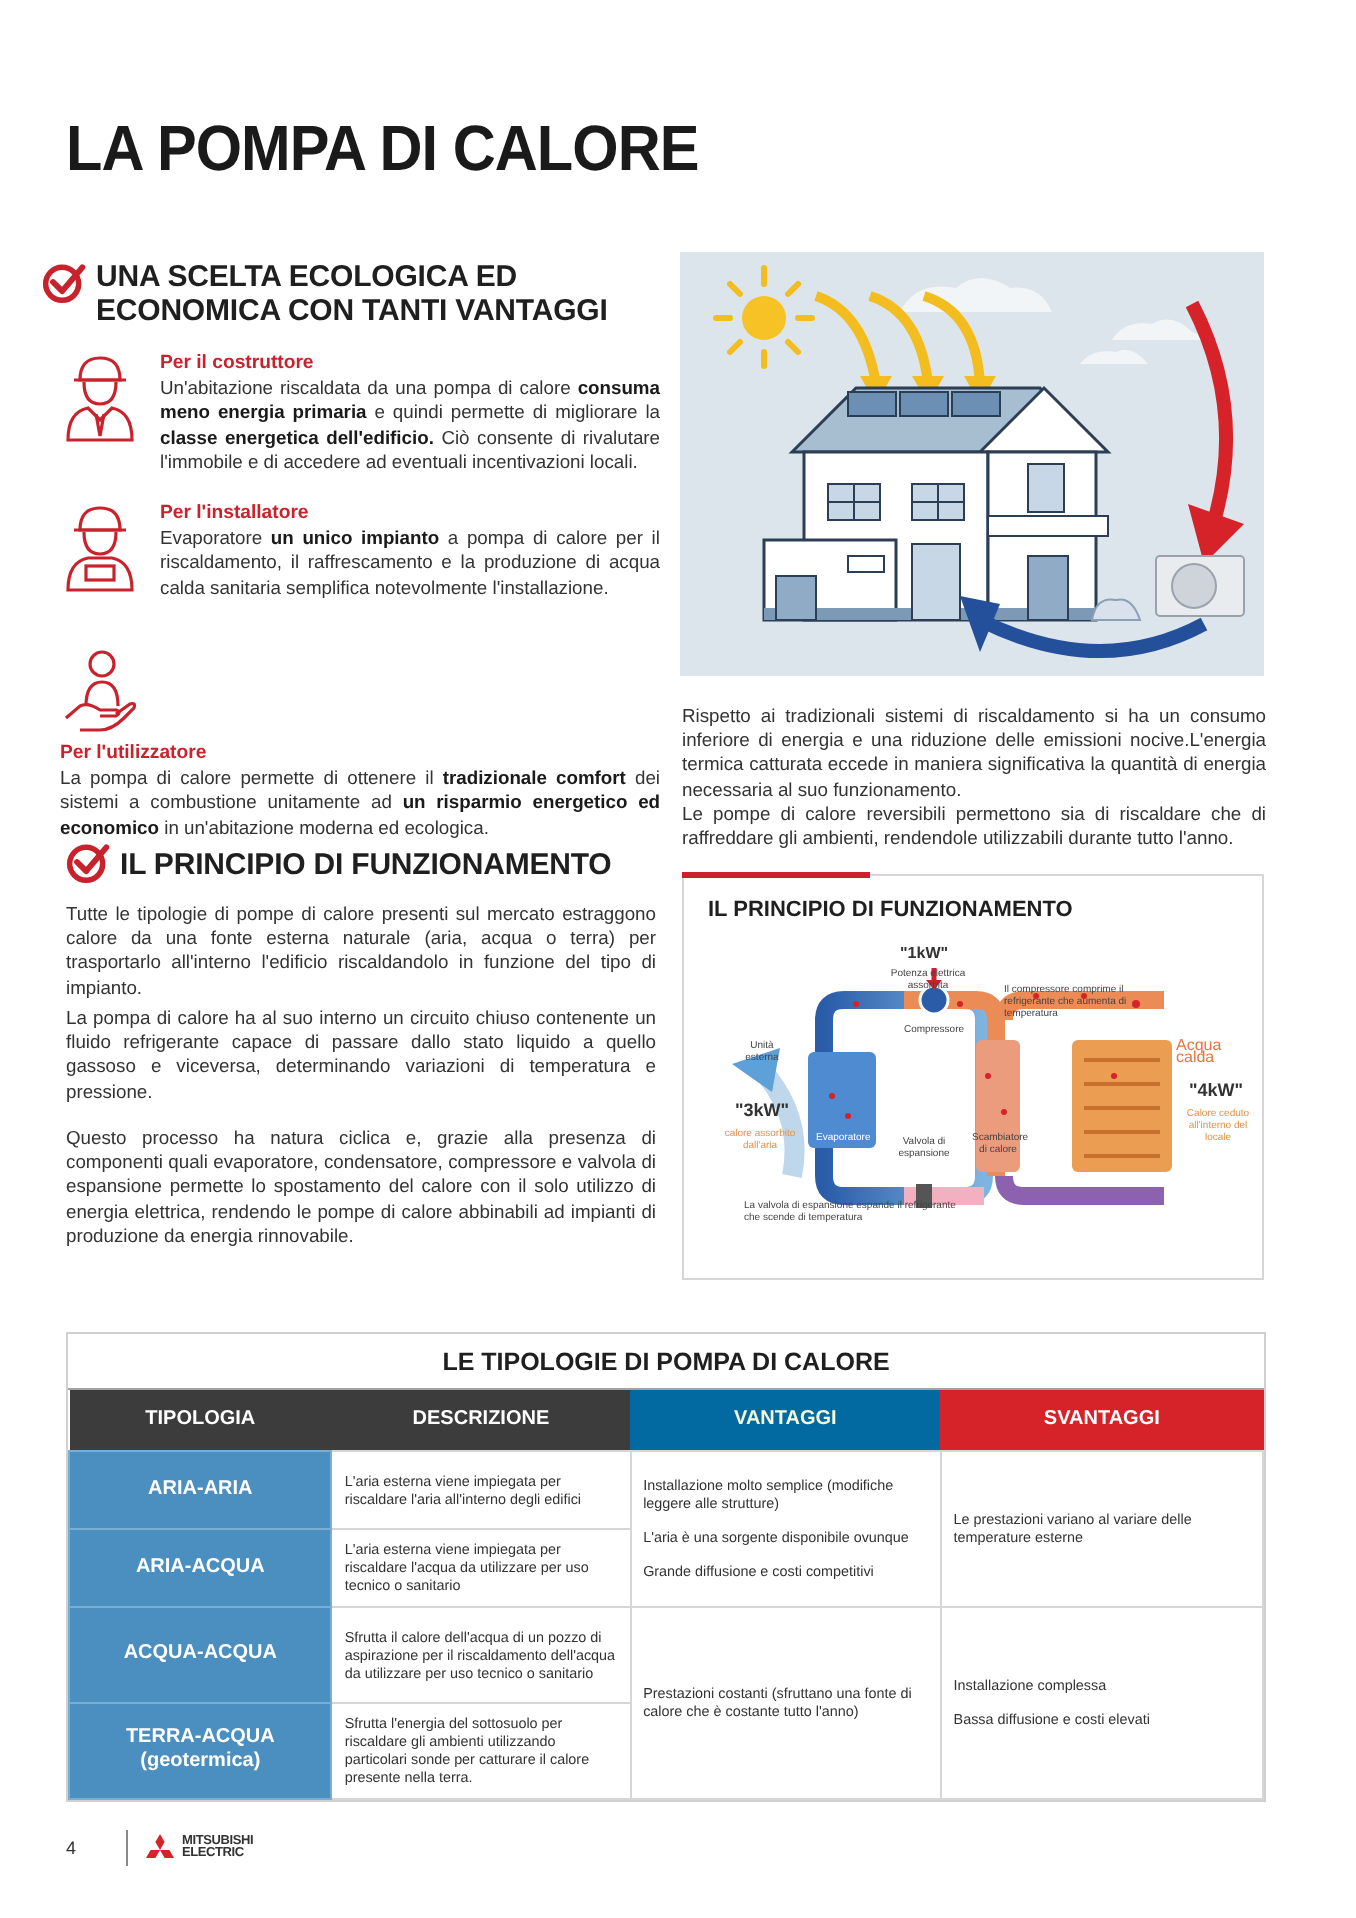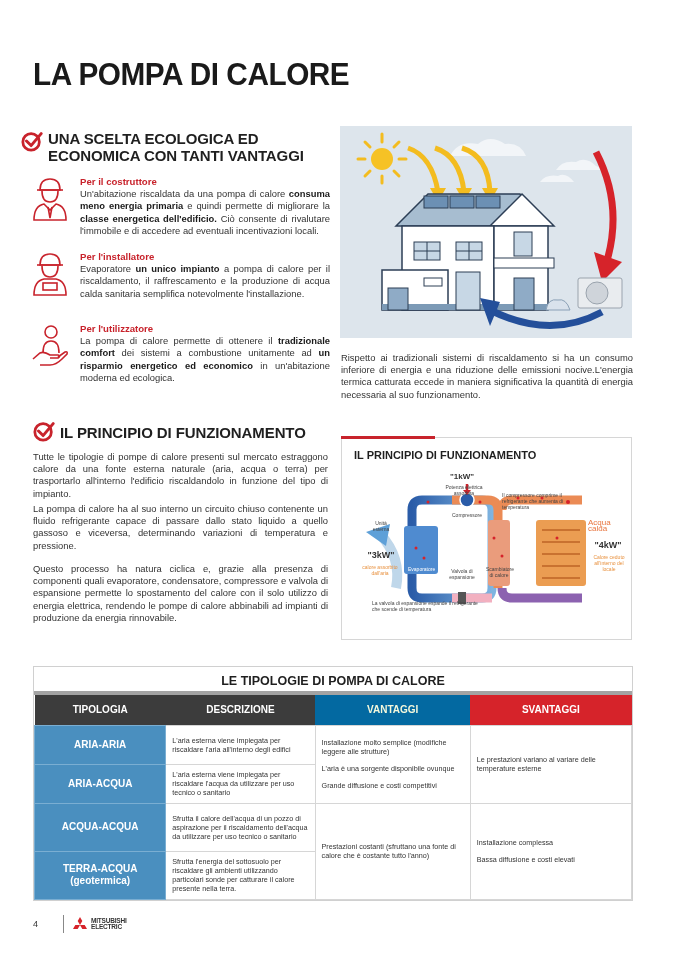--- a/index.html
+++ b/index.html
@@ -21,21 +21,21 @@
   .para { position: absolute; font-size: 9.4px; line-height: 12.2px; color: #333; text-align: justify; }
 
   .house { position: absolute; left: 340px; top: 126px; width: 292px; height: 212px; background: #dde5ec; overflow: hidden; }
 
   .diagram { position: absolute; left: 341px; top: 437px; width: 291px; height: 203px; border: 1px solid #d6d6d6; background: #fff; }
   .diagram .redbar { position: absolute; left: -1px; top: -2px; width: 94px; height: 3px; background: #c8232c; }
   .diagram .dtitle { position: absolute; left: 12px; top: 11px; font-size: 11px; font-weight: 700; color: #1f1f1f; }
   .dl { position: absolute; font-size: 5px; color: #444; line-height: 6px; text-align: center; }
 
   .table-wrap { position: absolute; left: 33px; top: 666px; width: 600px; border: 1px solid #d0d0d0; }
-  .t-title { height: 28px; text-align: center; font-size: 12.5px; font-weight: 700; color: #1f1f1f; line-height: 28px; border-bottom: 4px solid #a3a3a3; }
+  .t-title { height: 28px; text-align: center; font-size: 12.5px; font-weight: 700; color: #1f1f1f; line-height: 28px; border-bottom: 1px solid #a3a3a3; }
   table { width: 100%; border-collapse: collapse; table-layout: fixed; }
   th { height: 30px; font-size: 10px; font-weight: 700; color: #fff; text-align: center; }
   th.c1, th.c2 { background: #3c3c3c; }
   th.c3 { background: #0369a1; color: #f4f8dc; }
   th.c4 { background: #d6232a; }
   td { font-size: 7.2px; line-height: 9px; color: #333; vertical-align: middle; padding: 4px 6px; border: 1px solid #d6d6d6; }
   td.type { background: #4a8fbf; color: #fff; font-size: 10px; font-weight: 700; text-align: center; line-height: 12px; border-color: #7aaed2; }
   td p + p { margin-top: 8px; }
 
   .footer { position: absolute; left: 33px; top: 915px; display: flex; align-items: center; }
@@ -80,21 +80,21 @@
     <path d="M12 15 Q12 26 20 26 Q28 26 28 15"></path>
     <path d="M4 44 Q4 30 14 28 L26 28 Q36 30 36 44 Z"></path>
     <rect x="13" y="32" width="14" height="7"></rect>
   </svg>
   <div class="body">
     <span class="who">Per l'installatore</span>
     <span>Evaporatore </span><b>un unico impianto</b><span> a pompa di calore per il riscaldamento, il raffrescamento e la produzione di acqua calda sanitaria semplifica notevolmente l'installazione.</span>
   </div>
 </div>
 
-<div class="benefit" style="top:323px;">
+<div class="benefit" style="top:323px;flex-direction:column;">
   <svg class="ico" viewBox="0 0 40 48" fill="none" stroke="#c8232c" stroke-width="1.6">
     <circle cx="21" cy="9" r="6"></circle>
     <path d="M13 30 Q13 18 21 18 Q29 18 29 30"></path>
     <path d="M3 36 L10 30 Q14 28 20 32 L28 32 Q31 33 28 35 L20 35"></path>
     <path d="M10 42 L20 42 Q26 42 32 36 L37 31 Q38 28 35 29 L28 34"></path>
   </svg>
   <div class="body">
     <span class="who">Per l'utilizzatore</span>
     <span>La pompa di calore permette di ottenere il </span><b>tradizionale comfort</b><span> dei sistemi a combustione unitamente ad </span><b>un risparmio energetico ed economico</b><span> in un'abitazione moderna ed ecologica.</span>
   </div>
@@ -162,20 +162,21 @@
     <rect x="238" y="152" width="44" height="30" rx="2" fill="#e9ecef" stroke="#9aa3ad"></rect>
     <circle cx="257" cy="167" r="11" fill="#cfd4da" stroke="#9aa3ad"></circle>
 
     <path d="M262 186 Q210 214 150 184" fill="none" stroke="#244f9a" stroke-width="7"></path>
     <polygon points="140,172 160,176 150,200" fill="#244f9a"></polygon>
   </svg>
 </div>
 
 <div class="para" style="left:341px; top:352px; width:292px;">
   <div>Rispetto ai tradizionali sistemi di riscaldamento si ha un consumo inferiore di energia e una riduzione delle emissioni nocive.L'energia termica catturata eccede in maniera significativa la quantità di energia necessaria al suo funzionamento.</div>
+  <div>Le pompe di calore reversibili permettono sia di riscaldare che di raffreddare gli ambienti, rendendole utilizzabili durante tutto l'anno.</div>
 </div>
 
 <div class="sec-head" style="left:33px; top:420px;">
   <svg class="check" viewBox="0 0 24 24">
     <circle cx="11" cy="13" r="9" fill="none" stroke="#c8232c" stroke-width="3"></circle>
     <path d="M6 12 L11 17 L22 4" fill="none" stroke="#c8232c" stroke-width="3.2" stroke-linecap="round" stroke-linejoin="round"></path>
   </svg>
   <div class="txt" style="padding-top:4px;">IL PRINCIPIO DI FUNZIONAMENTO</div>
 </div>
 

